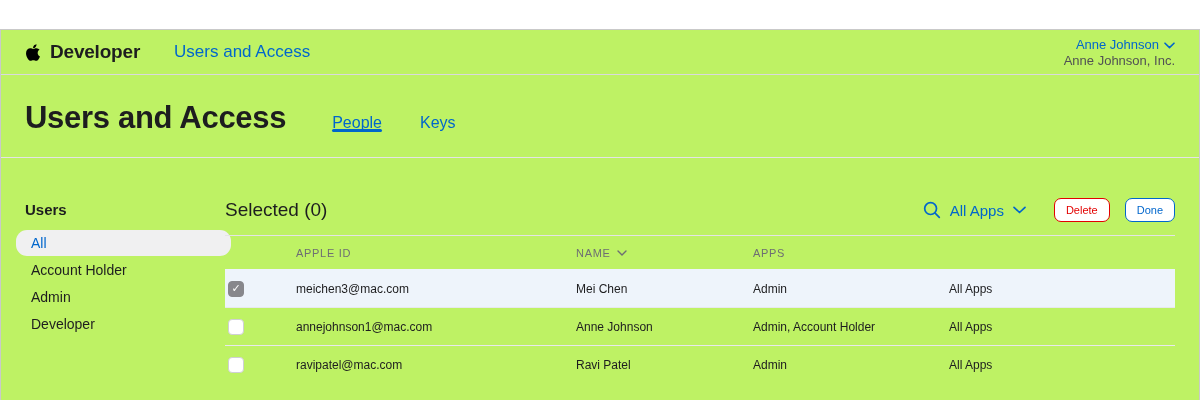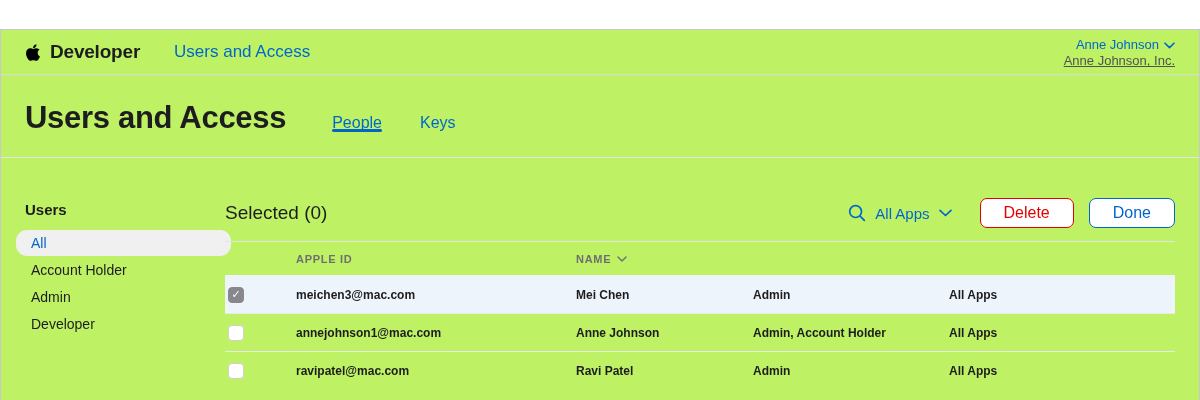--- a/index.html
+++ b/index.html
@@ -35,21 +35,21 @@
     margin-left: 34px;
     font-size: 17px;
     color: #0066cc;
     cursor: pointer;
   }
   .nav-right { margin-left: auto; text-align: right; line-height: 1.15; }
   .account-name {
     font-size: 13px; color: #0066cc; cursor: pointer;
     display: inline-flex; align-items: center; gap: 5px;
   }
-  .account-org { font-size: 13px; color: #515154; margin-top: 1px; text-decoration: underline; }
+  .account-org { font-size: 13px; color: #515154; margin-top: 1px; }
   .chev { display: inline-block; }
 
   
   .page-header {
     padding: 0 24px;
     border-bottom: 1px solid #e4e4e6;
     display: flex;
     align-items: baseline;
   }
   h1.page-title {
@@ -102,32 +102,32 @@
   }
   .selected-count { font-size: 19px; font-weight: 400; }
   .toolbar-right { display: flex; align-items: center; }
   .search-btn { display: inline-flex; align-items: center; cursor: pointer; margin-right: 9px; }
   .apps-filter {
     display: inline-flex; align-items: center; gap: 9px;
     color: #0066cc; font-size: 15px; cursor: pointer;
     margin-right: 28px;
   }
   .btn {
-    font-size: 16px;
+    font-size: 11px;
     background: #fff;
     border-radius: 7px;
-    padding: 5px 23px;
+    padding: 5px 11px;
     cursor: pointer;
     font-family: inherit;
   }
   .btn-delete { color: #e30000; border: 1px solid #e30000; margin-right: 15px; }
   .btn-done { color: #0066cc; border: 1px solid #0066cc; }
 
   
-  .table { width: 100%; font-weight: bold; }
+  .table { width: 100%; }
   .t-row {
     display: grid;
     grid-template-columns: 71px 280px 177px 196px 1fr;
     align-items: center;
   }
   .t-head { height: 33px; }
   .t-head .th {
     font-size: 11px;
     letter-spacing: 0.7px;
     color: #6e6e73;
@@ -231,20 +231,23 @@
           <div class="cell"></div>
           <div class="cell th">
               <span>APPLE ID</span>
             </div>
           <div class="cell th">
             <span>NAME</span>
             <svg class="stroke-icon" width="10" height="6" viewBox="0 0 10 6" stroke="#6e6e73" stroke-width="1.4">
                 <path d="M1 1 L5 5 L9 1"></path>
               </svg>
           </div>
+          <div class="cell th">
+              <span>APPS</span>
+            </div>
         </div>
 
         <div class="t-row table-row highlighted">
           <div class="cell">
               <span class="checkbox checked"></span>
             </div>
           <div class="cell">meichen3@mac.com</div>
           <div class="cell">Mei Chen</div>
           <div class="cell">Admin</div>
           <div class="cell">All Apps</div>

